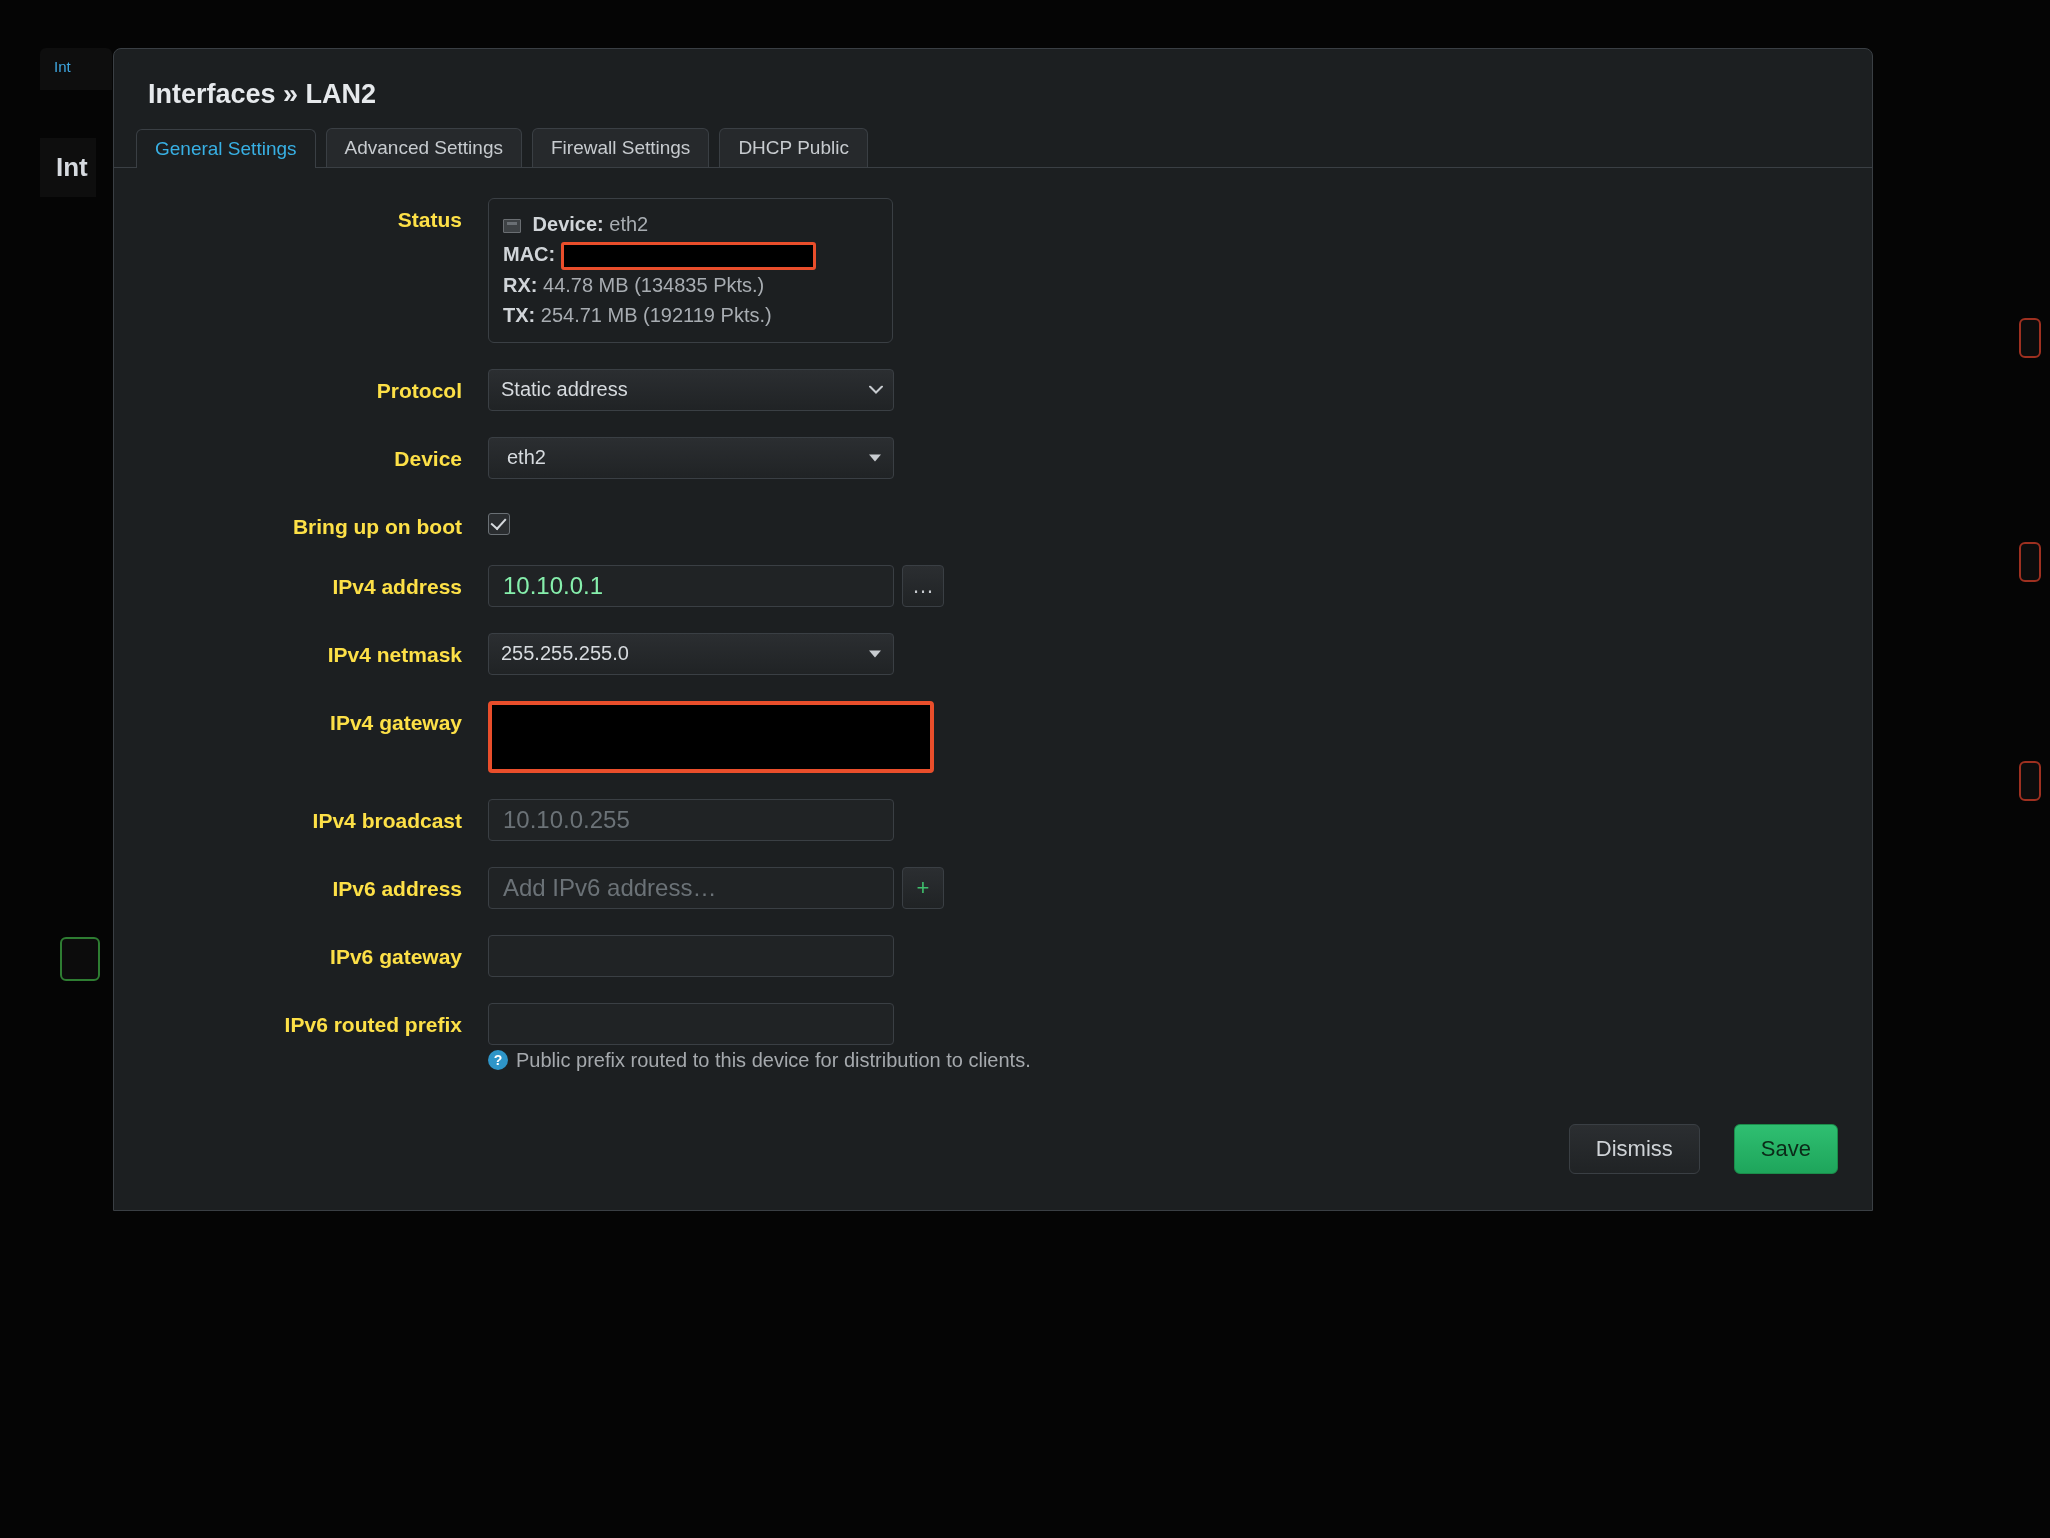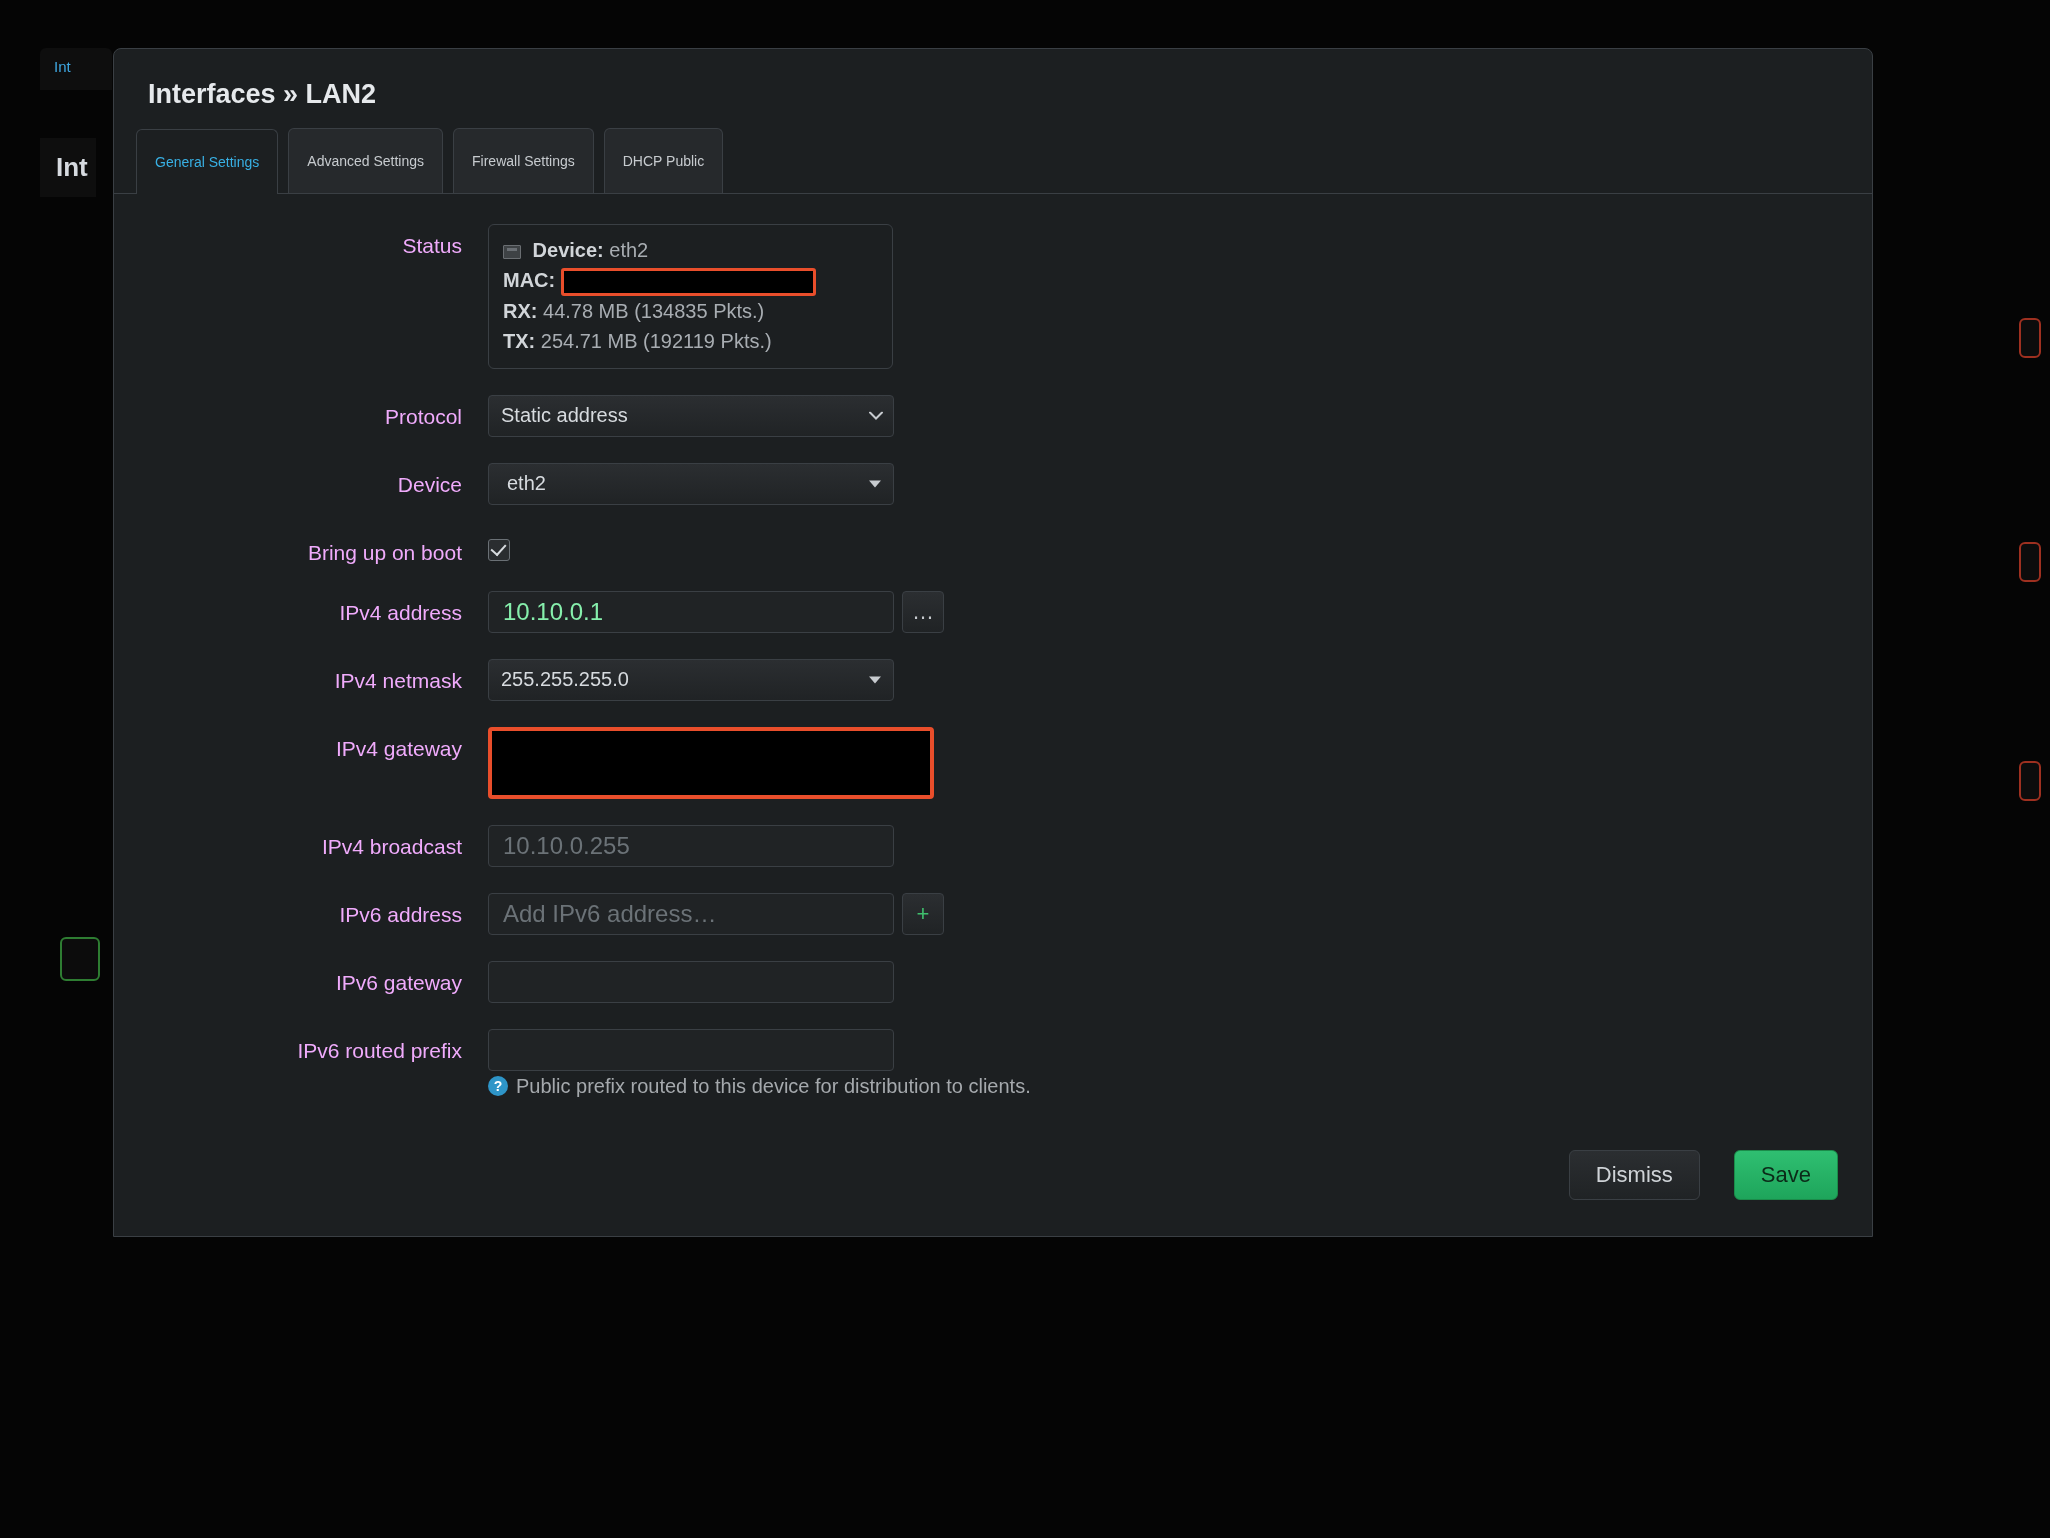--- a/index.html
+++ b/index.html
@@ -55,29 +55,29 @@
 
   
   .tabs {
     display: flex;
     align-items: flex-end;
     padding: 0 22px;
     border-bottom: 1px solid #3a3f44;
     gap: 10px;
   }
   .tab {
-    padding: 24px 18px;
+    padding: 8px 18px;
     background: #26292c;
     border: 1px solid #3a3f44;
     border-bottom: none;
     border-radius: 6px 6px 0 0;
     color: #c7cbcf;
     cursor: pointer;
     user-select: none;
-    font-size: 14px;
+    font-size: 19px;
     text-align: right;
   }
   .tab.active {
     background: #1c1f21;
     color: #38b0e4;
     position: relative;
     top: 1px;
   }
 
   
@@ -86,23 +86,24 @@
   }
   .row {
     display: flex;
     align-items: flex-start;
     margin-bottom: 26px;
   }
   .row .label {
     width: 340px;
     text-align: right;
     padding-right: 26px;
-    color: #f0abfc;
+    color: #fde047;
     padding-top: 10px;
     font-size: 21px;
+    font-weight: bold;
   }
   .row .field { flex: none; }
 
   
   .status-box {
     border: 1px solid #3a3f44;
     border-radius: 6px;
     padding: 10px 18px 12px 14px;
     display: inline-block;
     font-size: 20px;

